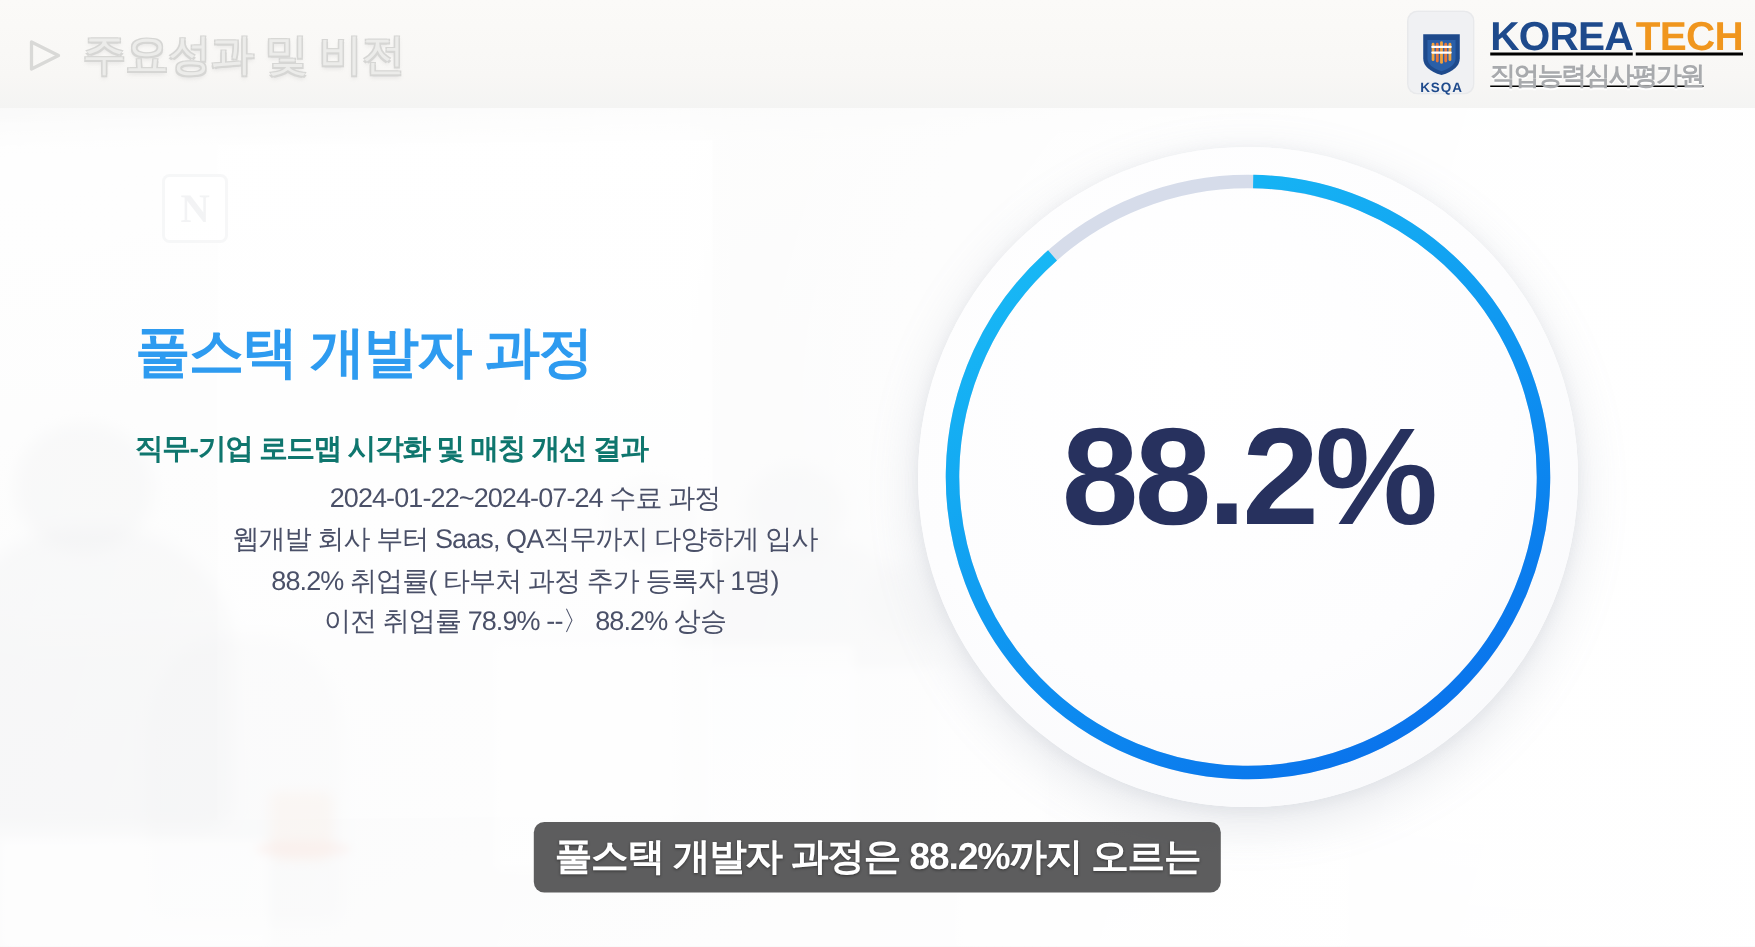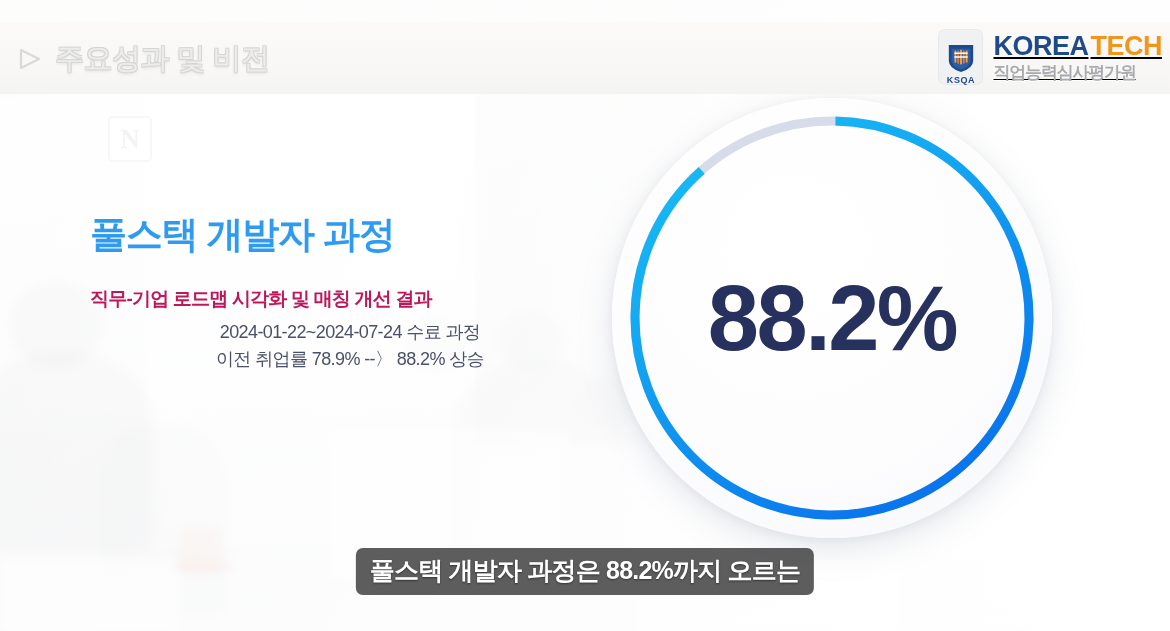--- a/index.html
+++ b/index.html
@@ -143,21 +143,20 @@
   }
 
   
   .header {
     position: absolute;
     left: 0; top: 0;
     width: 1170px;
     height: 72px;
     background: linear-gradient(180deg, #fbfaf8 0%, #f8f7f5 70%, #f4f4f3 100%);
     z-index: 20;
-    margin-top: 22px;
   }
 
   .header-title-wrap {
     position: absolute;
     left: 16px;
     top: 17px;
     display: flex;
     align-items: center;
     gap: 13px;
   }
@@ -247,21 +246,21 @@
     letter-spacing: -1.2px;
     color: #2e9bf0;
     text-shadow: 0 1px 2px rgba(255,255,255,0.85);
     margin-bottom: 26px;
   }
 
   .detail-heading {
     font-size: 19px;
     font-weight: 700;
     letter-spacing: -0.8px;
-    color: #be185d;
+    color: #0f766e;
     margin-bottom: 7px;
   }
 
   .detail-line {
     font-size: 18px;
     font-weight: 400;
     letter-spacing: -0.6px;
     color: #4a5068;
     line-height: 1.52;
     white-space: nowrap;
@@ -395,20 +394,22 @@
       </div>
     </div>
   </div>
 
   <div class="content">
     <div class="course-title">풀스택 개발자 과정</div>
 
     <div class="detail-heading">직무-기업 로드맵 시각화 및 매칭 개선 결과</div>
 
     <div class="detail-line">2024-01-22~2024-07-24 수료 과정</div>
+    <div class="detail-line">웹개발 회사 부터 Saas, QA직무까지 다양하게 입사</div>
+    <div class="detail-line">88.2% 취업률( 타부처 과정 추가 등록자 1명)</div>
     <div class="detail-line">이전 취업률 78.9% --〉 88.2% 상승</div>
   </div>
 
   <div class="gauge">
     <div class="gauge-plate"></div>
 
     <svg class="gauge-svg" viewBox="0 0 440 440">
       <defs>
         <linearGradient id="arcGrad" x1="1" y1="0.15" x2="0.05" y2="0.75">
           <stop offset="0%" stop-color="#19bdf6"></stop>

